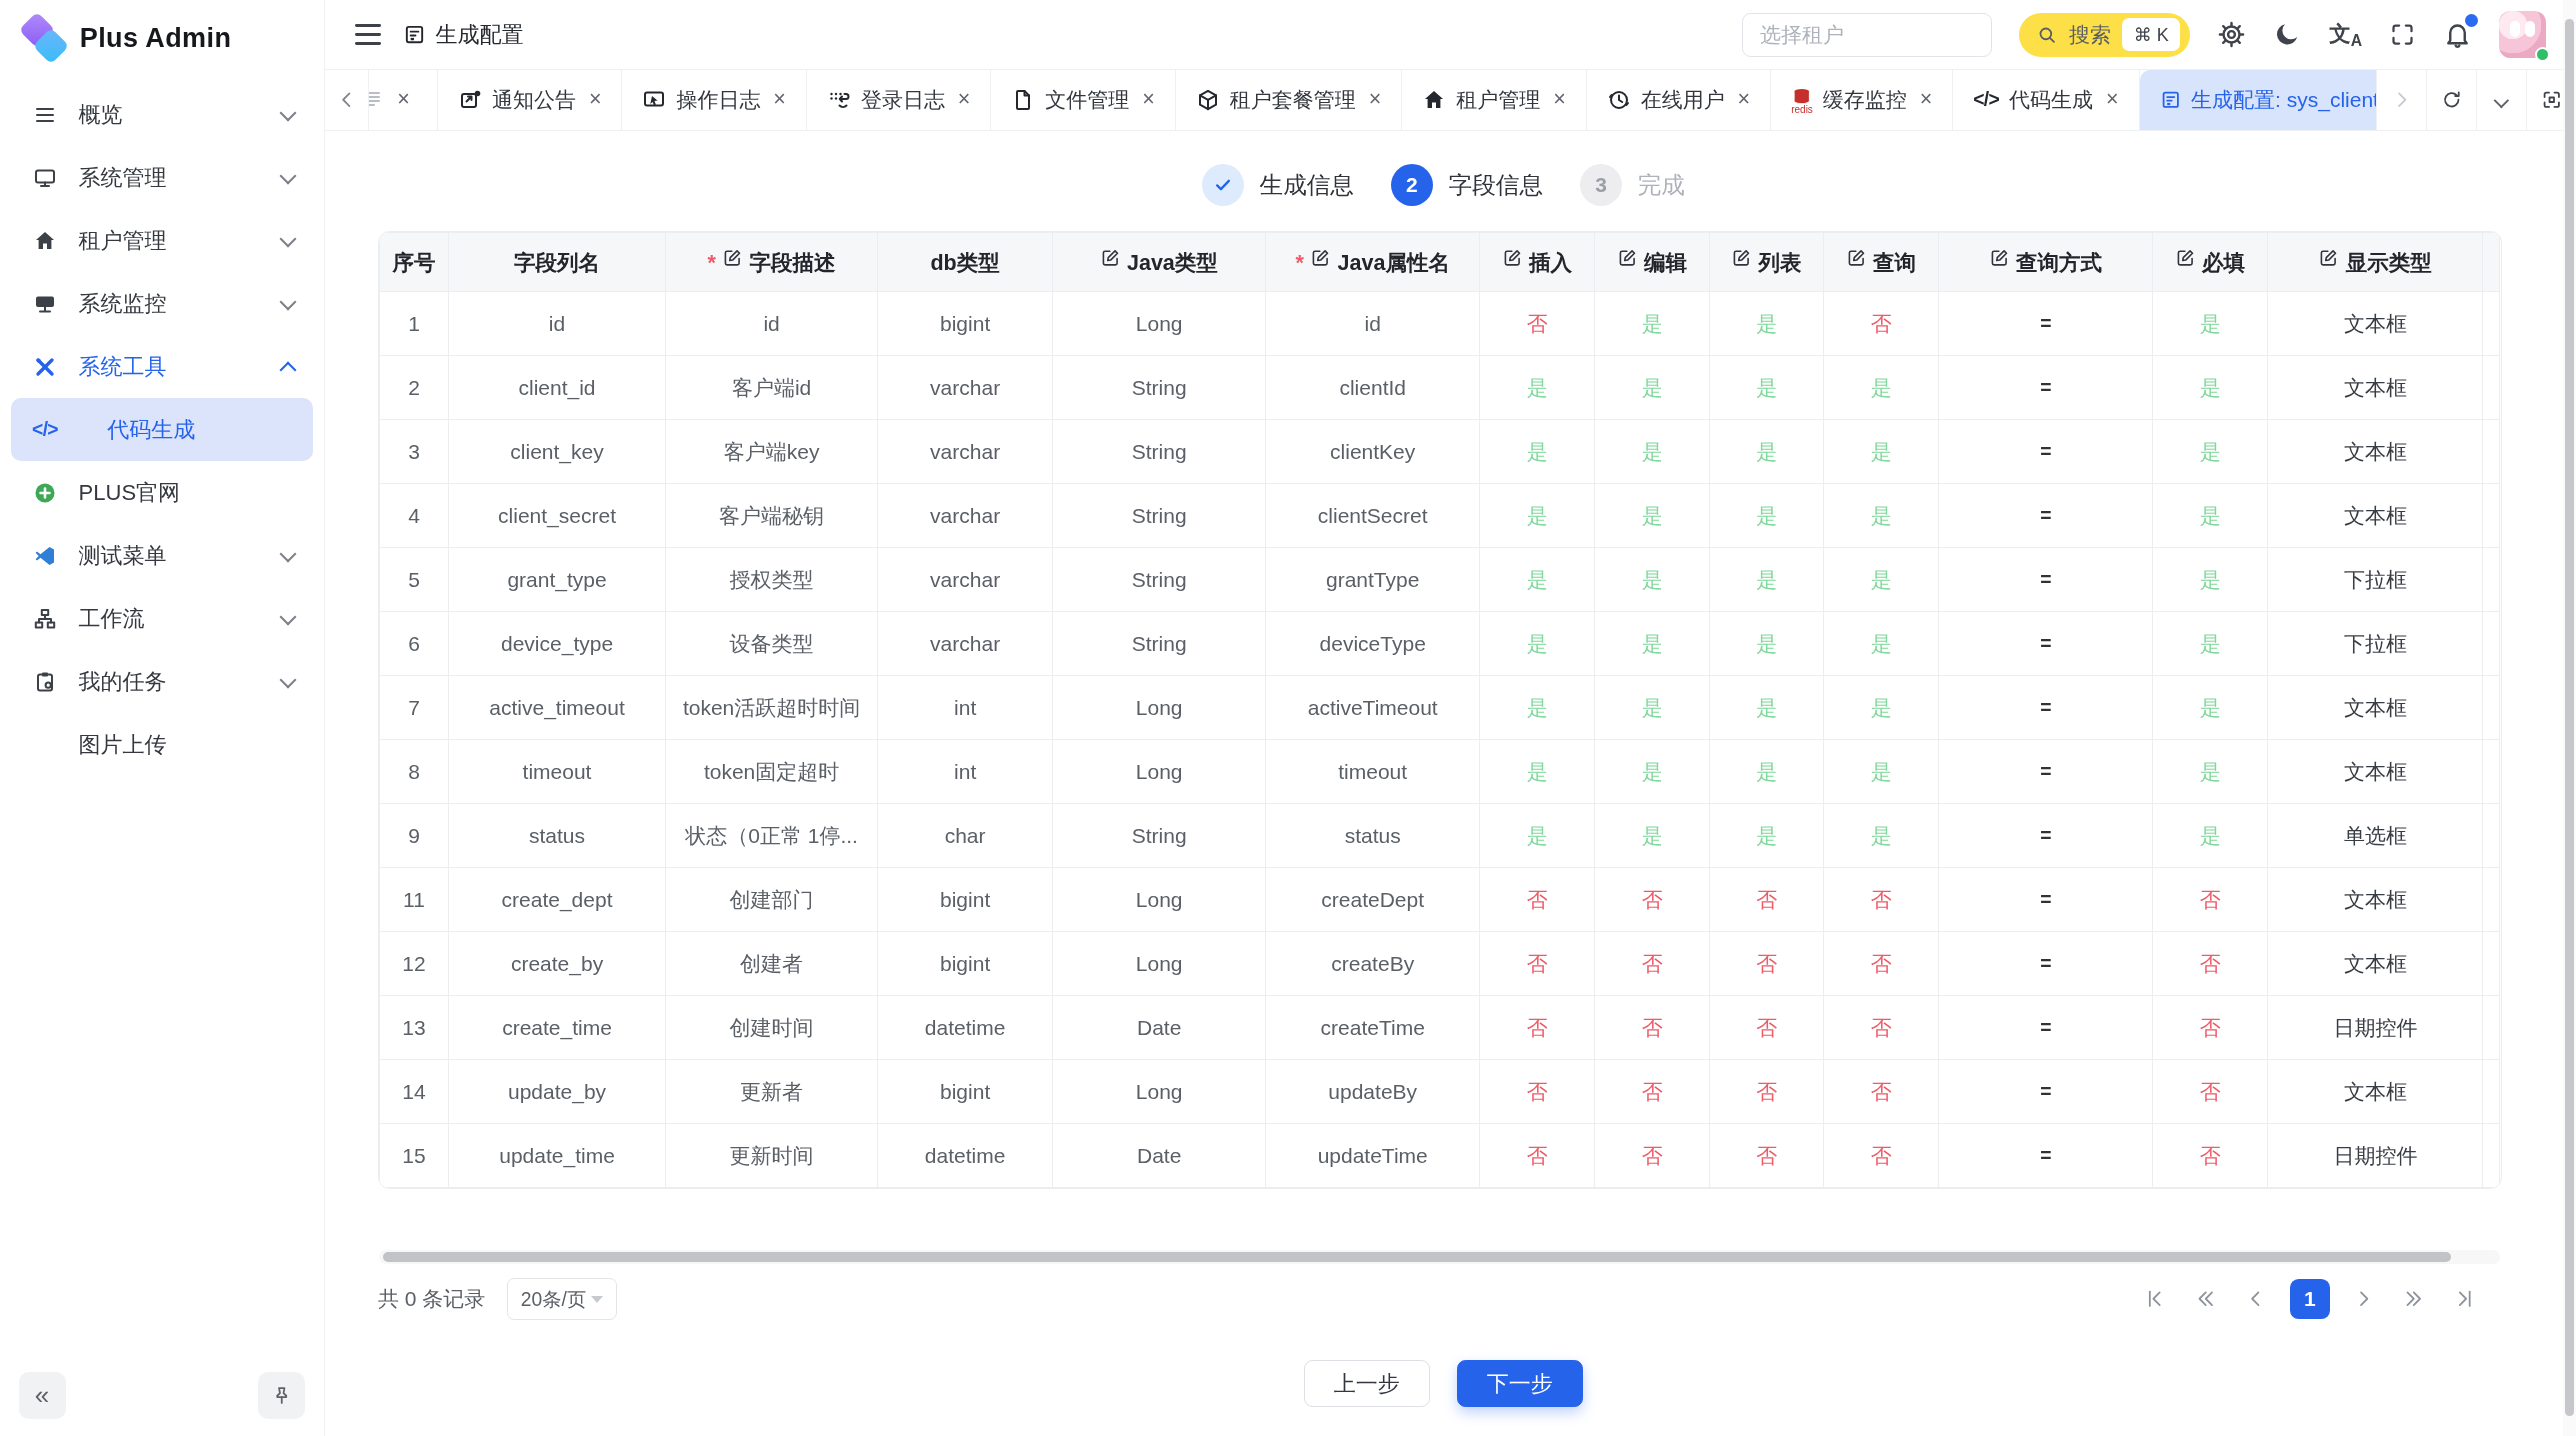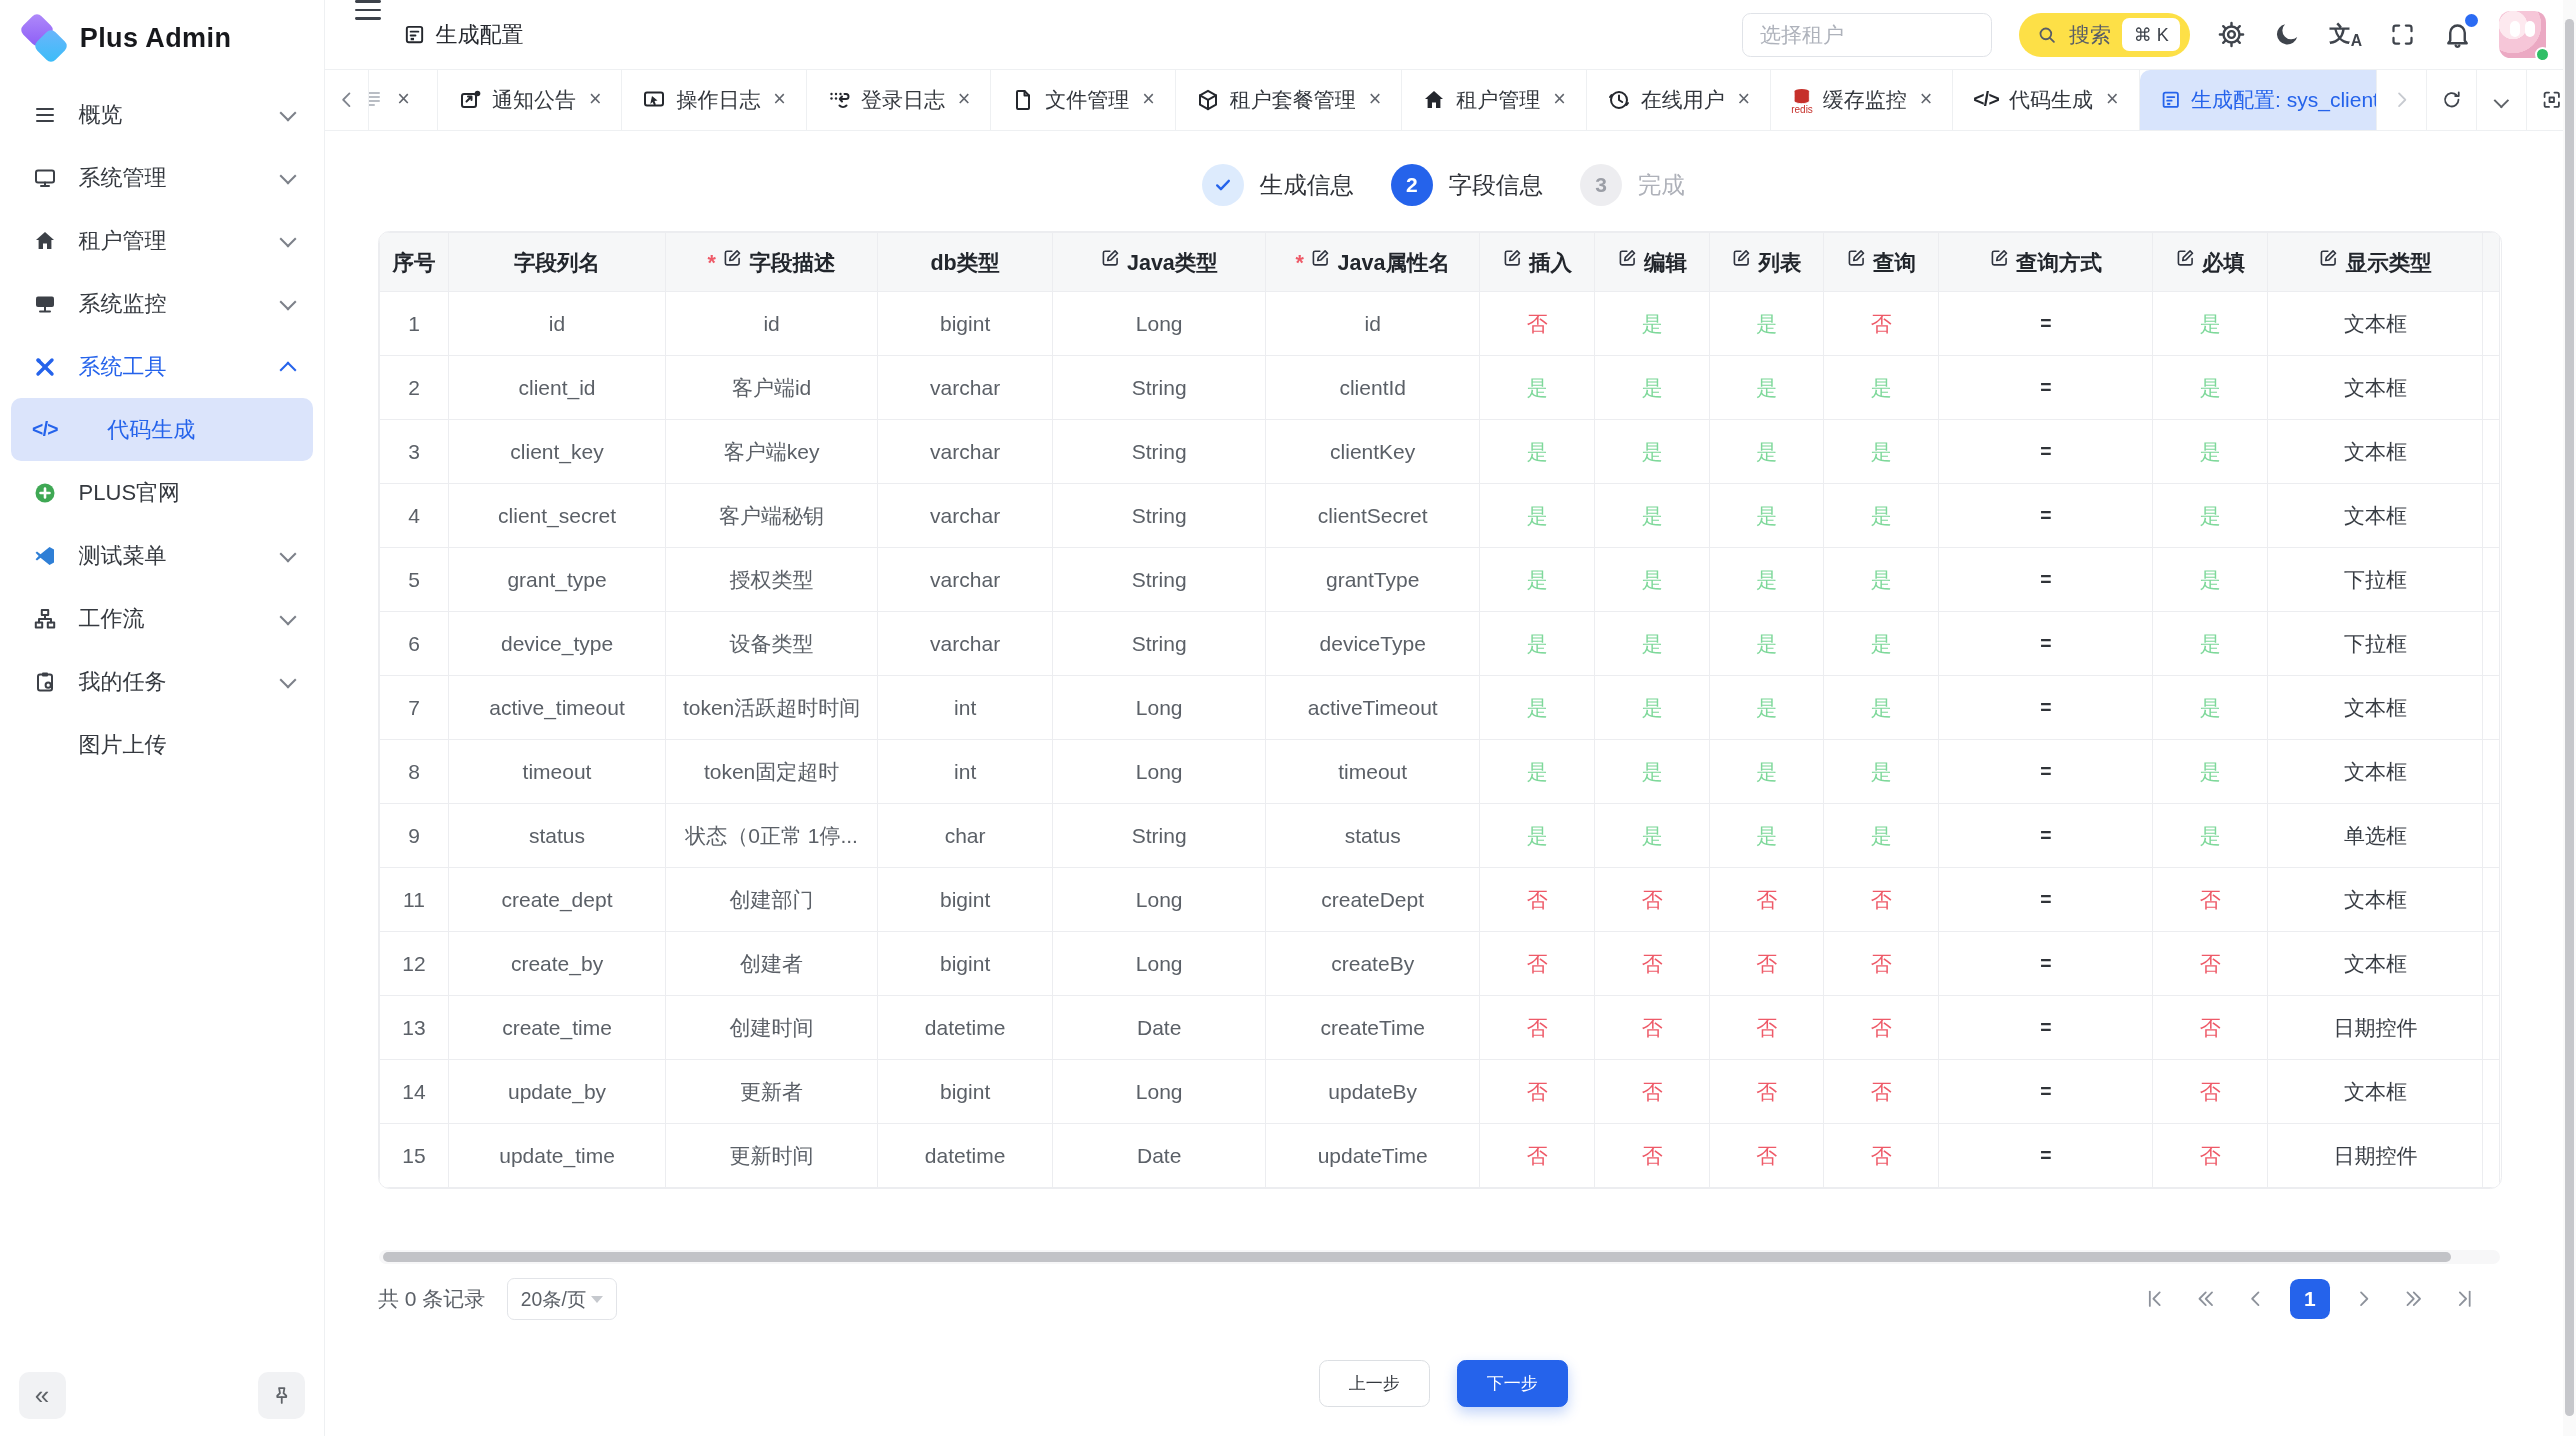--- a/index.html
+++ b/index.html
@@ -38,21 +38,21 @@
   .side-item.selected .s-icon{color:var(--blue);font-weight:bold}
   .code-glyph{font-size:19.3px;font-weight:bold;letter-spacing:-0.7px}
   .chev{width:12px;height:12px;border-right:2.1px solid #7c8089;border-bottom:2.1px solid #7c8089;flex:0 0 12px}
   .chev.down{transform:rotate(45deg) translate(-1.4px,-1.4px)}
   .chev.up{transform:rotate(-135deg) translate(-2.1px,-2.1px);border-color:var(--blue)}
   .side-bottom{height:74px;display:flex;align-items:center;justify-content:space-between;padding:0 18.6px 8.6px 18.6px;}
   .side-bottom .sq-btn{width:47px;height:47px;border-radius:10px;background:#f1f2f4;display:flex;align-items:center;justify-content:center;color:#5f6368;font-size:26px;cursor:pointer}
 
   
   .main{position:absolute;left:325px;top:0;right:0;bottom:0;}
-  .topbar{height:69px;display:flex;gap:21.5px;padding:0 30px;}
+  .topbar{height:69px;display:flex;align-items:center;gap:21.5px;padding:0 30px;}
   .hamburger{display:flex;flex-direction:column;gap:5.7px;cursor:pointer}
   .hamburger i{display:block;width:26px;height:2.9px;background:#3d424a;border-radius:1.4px}
   .page-title{display:flex;align-items:center;gap:10px;font-size:22px;color:#24272d}
   .topbar-right{margin-left:auto;display:flex;align-items:center;gap:27px}
   .tenant-input{width:250px;height:44px;border:1.4px solid #e0e3e8;border-radius:8.6px;display:flex;align-items:center;padding:0 17px;color:#aeb2bb;font-size:21px;cursor:text}
   .search-pill{height:44px;background:#fde047;border-radius:23px;display:flex;align-items:center;gap:11.4px;padding:0 10px 0 17px;color:#585d66;font-size:21px;cursor:pointer}
   .kbd{background:#fff;border-radius:7.2px;padding:5.7px 11.4px;font-size:18px;color:#3d424a}
   .tb-icon{color:#3f444c;display:flex;align-items:center;justify-content:center;cursor:pointer;position:relative}
   .trans-ico{font-size:21.5px;font-weight:bold}
   .trans-ico sub{font-size:15.7px}
@@ -111,21 +111,21 @@
 
   .pager-row{position:absolute;top:1145px;left:53px;right:96px;height:44px;display:flex;align-items:center}
   .total-text{font-size:21px;color:#5b6067}
   .size-select{margin-left:21.5px;width:110px;height:42px;border:1.4px solid #e2e4e8;border-radius:7.2px;display:flex;align-items:center;justify-content:space-between;padding:0 13px;font-size:19.3px;color:#5b6067;cursor:pointer}
   .tri-down{width:0;height:0;border-left:6.4px solid transparent;border-right:6.4px solid transparent;border-top:7.9px solid #c6c9ce}
   .pager{margin-left:auto;display:flex;align-items:center;gap:18.6px;color:#8d929b}
   .pg-btn{display:flex;align-items:center;justify-content:center;width:31.5px;height:31.5px;cursor:pointer}
   .pg-page{width:40px;height:40px;border-radius:8.6px;background:var(--blue);color:#fff;font-size:21px;font-weight:bold;display:flex;align-items:center;justify-content:center;cursor:pointer}
 
   .footer-btns{position:absolute;top:1228px;left:0;right:14.3px;display:flex;justify-content:center;gap:27px}
-  .btn{height:47px;padding:16px 29px;border-radius:8.6px;font-size:17px;display:flex;align-items:center;justify-content:center;cursor:pointer}
+  .btn{height:47px;padding:16px 29px;border-radius:8.6px;font-size:22px;display:flex;align-items:center;justify-content:center;cursor:pointer}
   .btn-prev{background:#fff;border:1.4px solid #dcdfe3;color:#33373d}
   .btn-next{background:var(--blue);border:1.4px solid var(--blue);color:#fff;box-shadow:0 5.7px 13px rgba(37,99,235,.28)}
 </style>
 </head>
 <body>
 
 <aside class="sidebar">
   <div class="logo-row">
     <span class="logo-mark">
         <i class="d1"></i>

